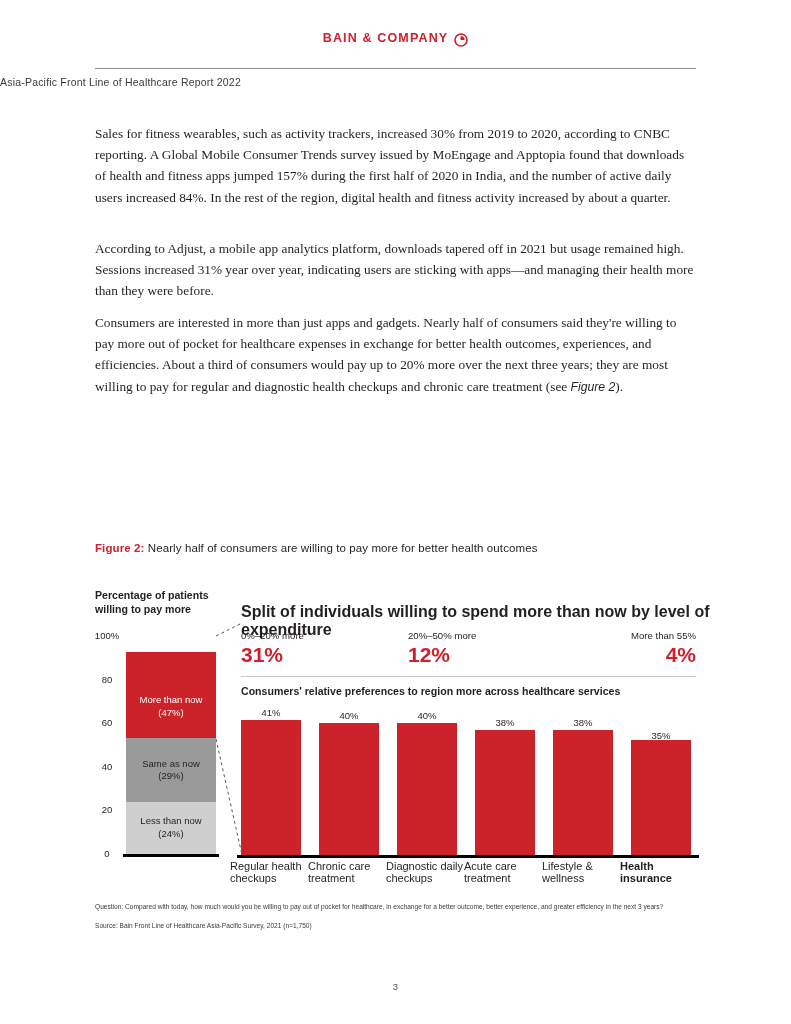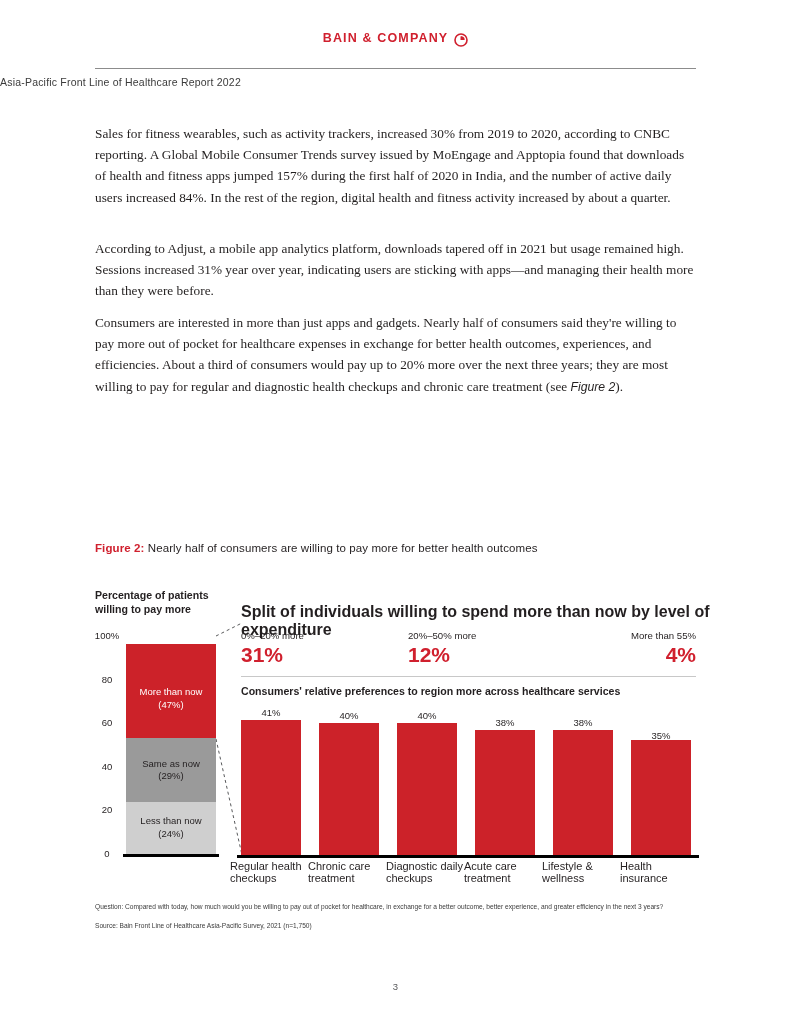--- a/index.html
+++ b/index.html
@@ -262,21 +262,21 @@
 <div id="yaxis-ticks">
     <div class="yaxis-tick" style="top: 630px;">100%</div>
     <div class="yaxis-tick" style="top: 673.6px;">80</div>
     <div class="yaxis-tick" style="top: 717.2px;">60</div>
     <div class="yaxis-tick" style="top: 760.8px;">40</div>
     <div class="yaxis-tick" style="top: 804.4px;">20</div>
     <div class="yaxis-tick" style="top: 848px;">0</div>
   </div>
 
 <div class="stack-wrap" id="stack-wrap">
-    <div class="stack-seg" style="top: 8px; height: 109px; background: rgb(204, 34, 41); color: rgb(255, 255, 255);">
+    <div class="stack-seg" style="top: 16px; height: 109px; background: rgb(204, 34, 41); color: rgb(255, 255, 255);">
       <div>More than now</div>
       <div>(47%)</div>
     </div>
     <div class="stack-seg" style="top: 102.46px; height: 63.22px; background: rgb(154, 154, 154); color: rgb(35, 31, 32);">
       <div>Same as now</div>
       <div>(29%)</div>
     </div>
     <div class="stack-seg" style="top: 165.68px; height: 52.32px; background: rgb(207, 207, 207); color: rgb(35, 31, 32);">
       <div>Less than now</div>
       <div>(24%)</div>
@@ -339,19 +339,19 @@
       <div class="bar-value" style="bottom: 114px;">35%</div>
     </div>
   </div>
 <div class="bars-baseline"></div>
 <div id="bar-cats">
     <div class="bar-cat" style="left: 230px;">Regular health checkups</div>
     <div class="bar-cat" style="left: 308px;">Chronic care treatment</div>
     <div class="bar-cat" style="left: 386px;">Diagnostic daily checkups</div>
     <div class="bar-cat" style="left: 464px;">Acute care treatment</div>
     <div class="bar-cat" style="left: 542px;">Lifestyle &amp; wellness</div>
-    <div class="bar-cat" style="left: 620px;">Health insurance</div>
+    <div class="bar-cat" style="left: 620px; font-weight: bold;">Health insurance</div>
   </div>
 
 <div class="footnote" id="footnote-question">Question: Compared with today, how much would you be willing to pay out of pocket for healthcare, in exchange for a better outcome, better experience, and greater efficiency in the next 3 years?</div>
 <div class="footnote" id="footnote-source">Source: Bain Front Line of Healthcare Asia-Pacific Survey, 2021 (n=1,750)</div>
 
 <div class="page-number">3</div>
 
 </body></html>

